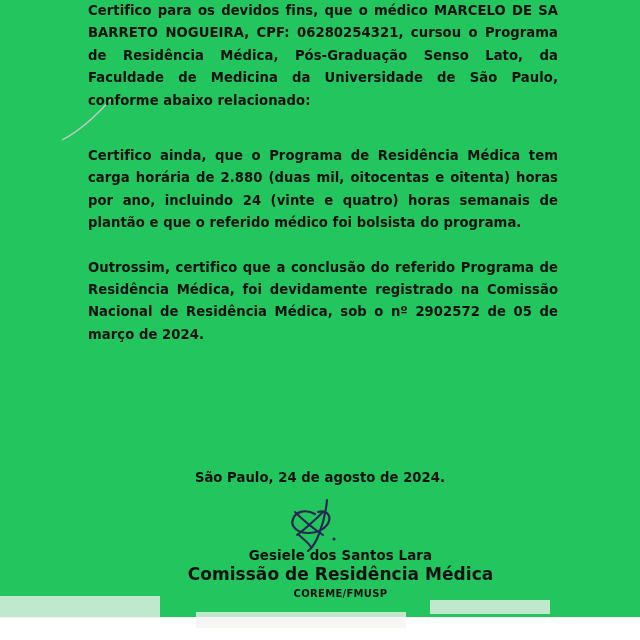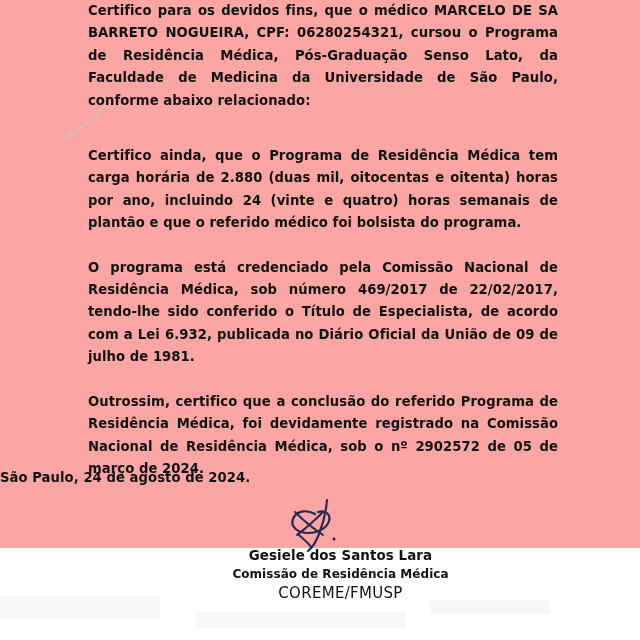--- a/index.html
+++ b/index.html
@@ -12,22 +12,22 @@
     background: #ffffff;
     font-family: "DejaVu Sans", sans-serif;
     color: #141414;
     overflow: hidden;
     position: relative;
   }
 
   .page {
     position: relative;
     width: 640px;
-    height: 548px;
-    background: #fca5a5;
+    height: 617px;
+    background: #22c55e;
   }
 
   
   .scan-noise {
     position: absolute;
     background: #f4f3f1;
     opacity: 0.75;
     pointer-events: none;
   }
 
@@ -80,21 +80,21 @@
     width: 58px;
     height: 46px;
     pointer-events: none;
   }
 
   .date-line {
     position: absolute;
     left: 0;
     right: 0;
     top: 470px;
-    text-align: left;
+    text-align: center;
     font-size: 13.2px;
     font-weight: 600;
     color: #121212;
     letter-spacing: 0.05px;
   }
 
   .signature-wrap {
     position: absolute;
     left: 0;
     right: 0;
@@ -115,29 +115,29 @@
     padding-left: 25px;
   }
   .sig-name {
     font-size: 13.4px;
     font-weight: 700;
     color: #101010;
     line-height: 19px;
     letter-spacing: 0.1px;
   }
   .sig-role {
-    font-size: 12px;
+    font-size: 17px;
     font-weight: 600;
     color: #121212;
     line-height: 19px;
     letter-spacing: 0.05px;
   }
   .sig-unit {
-    font-size: 15px;
-    font-weight: 400;
+    font-size: 10px;
+    font-weight: 700;
     color: #121212;
     line-height: 19px;
     letter-spacing: 0.3px;
   }
 </style>
 </head>
 <body>
 
 <div class="page">
 
@@ -149,21 +149,20 @@
     <path d="M0 44 C 16 36, 34 20, 50 2" stroke="#c7c7c7" stroke-width="1.3" fill="none" stroke-linecap="round"></path>
   </svg>
 
   <div class="body-block">
 
     <p class="para">Certifico para os devidos fins, que o médico MARCELO DE SA BARRETO NOGUEIRA, CPF: 06280254321, cursou o Programa de Residência Médica, Pós-Graduação Senso Lato, da Faculdade de Medicina da Universidade de São Paulo, conforme abaixo relacionado:</p>
 
 
     <p class="para" style="margin-top:33px;">Certifico ainda, que o Programa de Residência Médica tem carga horária de 2.880 (duas mil, oitocentas e oitenta) horas por ano, incluindo 24 (vinte e quatro) horas semanais de plantão e que o referido médico foi bolsista do programa.</p>
 
-    <p class="para">O programa está credenciado pela Comissão Nacional de Residência Médica, sob número 469/2017 de 22/02/2017, tendo-lhe sido conferido o Título de Especialista, de acordo com a Lei 6.932, publicada no Diário Oficial da União de 09 de julho de 1981.</p>
 
     <p class="para">Outrossim, certifico que a conclusão do referido Programa de Residência Médica, foi devidamente registrado na Comissão Nacional de Residência Médica, sob o nº 2902572  de 05 de março de 2024.</p>
 
   </div>
 
   <div class="date-line">São Paulo, 24 de agosto de 2024.</div>
 
   <div class="signature-wrap">
     <svg class="signature-svg" width="110" height="58" viewBox="0 0 110 58">
       <g fill="none" stroke="#272752" stroke-linecap="round" stroke-linejoin="round">

